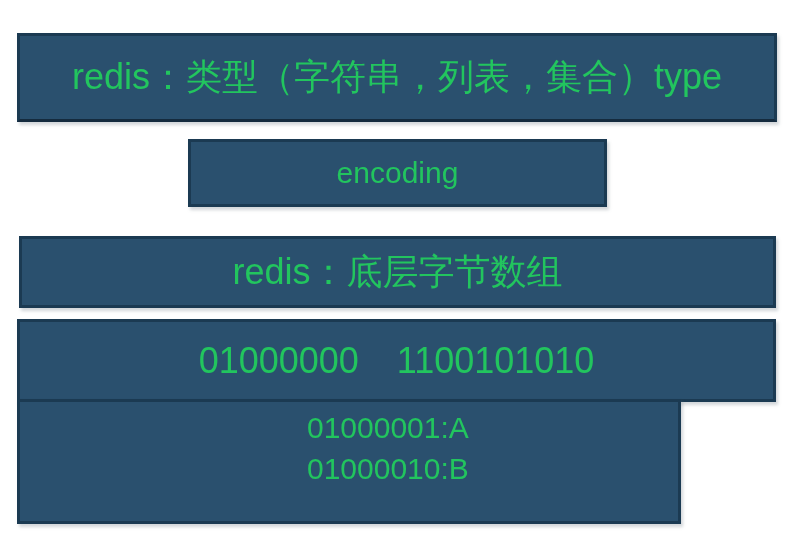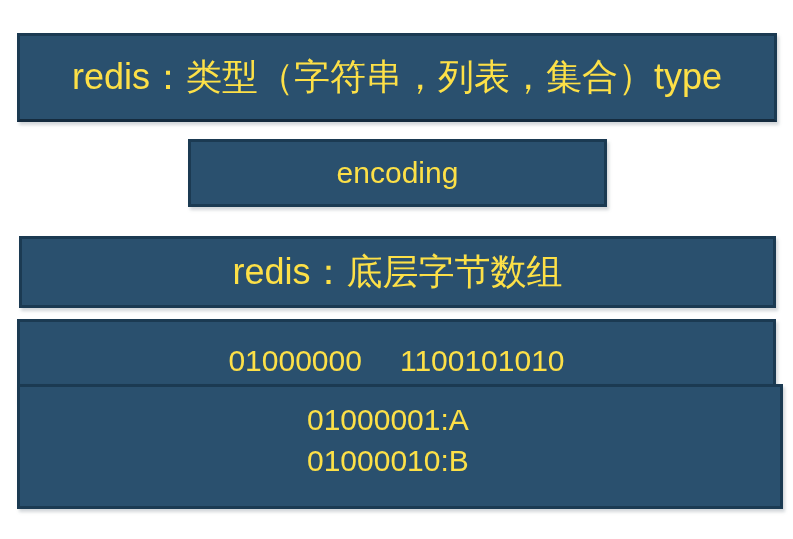--- a/index.html
+++ b/index.html
@@ -9,49 +9,49 @@
     height: 539px;
     background: #ffffff;
     overflow: hidden;
     font-family: "Liberation Sans", "DejaVu Sans", sans-serif;
   }
   .box {
     position: absolute;
     box-sizing: border-box;
     background: #2A506E;
     border: 3px solid #1B3A52;
-    color: #fde047;
+    color: #22c55e;
     display: flex;
     align-items: center;
     justify-content: center;
     box-shadow: 2px 3px 3px rgba(130,140,150,0.35);
   }
   .box-type {
     left: 17px; top: 33px; width: 760px; height: 89px;
     font-size: 36px;
     border-bottom-color: #152B3E;
   }
   .box-encoding {
     left: 188px; top: 139px; width: 419px; height: 68px;
     font-size: 30px;
   }
   .box-bytes-header {
     left: 19px; top: 236px; width: 757px; height: 72px;
     font-size: 36px;
   }
   .box-binary {
     left: 17px; top: 319px; width: 759px; height: 83px;
-    font-size: 30px;
+    font-size: 36px;
     column-gap: 38px;
   }
   .box-ab {
-    left: 17px; top: 384px; width: 766px; height: 125px;
+    left: 17px; top: 399px; width: 664px; height: 125px;
     font-size: 30px;
     display: block;
-    padding: 12px 0 0 287px;
+    padding: 5px 0 0 287px;
     line-height: 41px;
     text-align: left;
   }
   .binary-group { white-space: pre; }
   .ab-line { white-space: pre; }
 </style>
 </head>
 <body>
 
 <div class="canvas">

